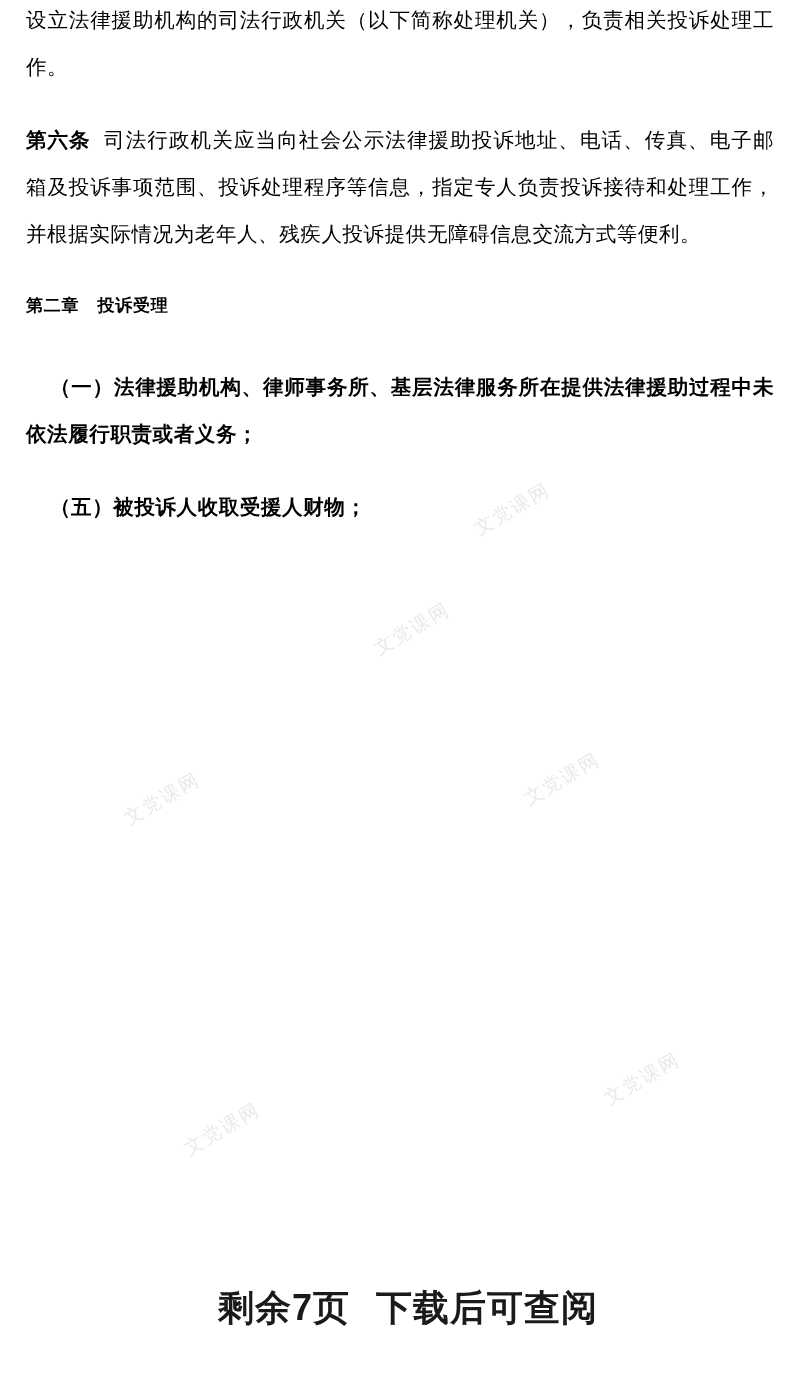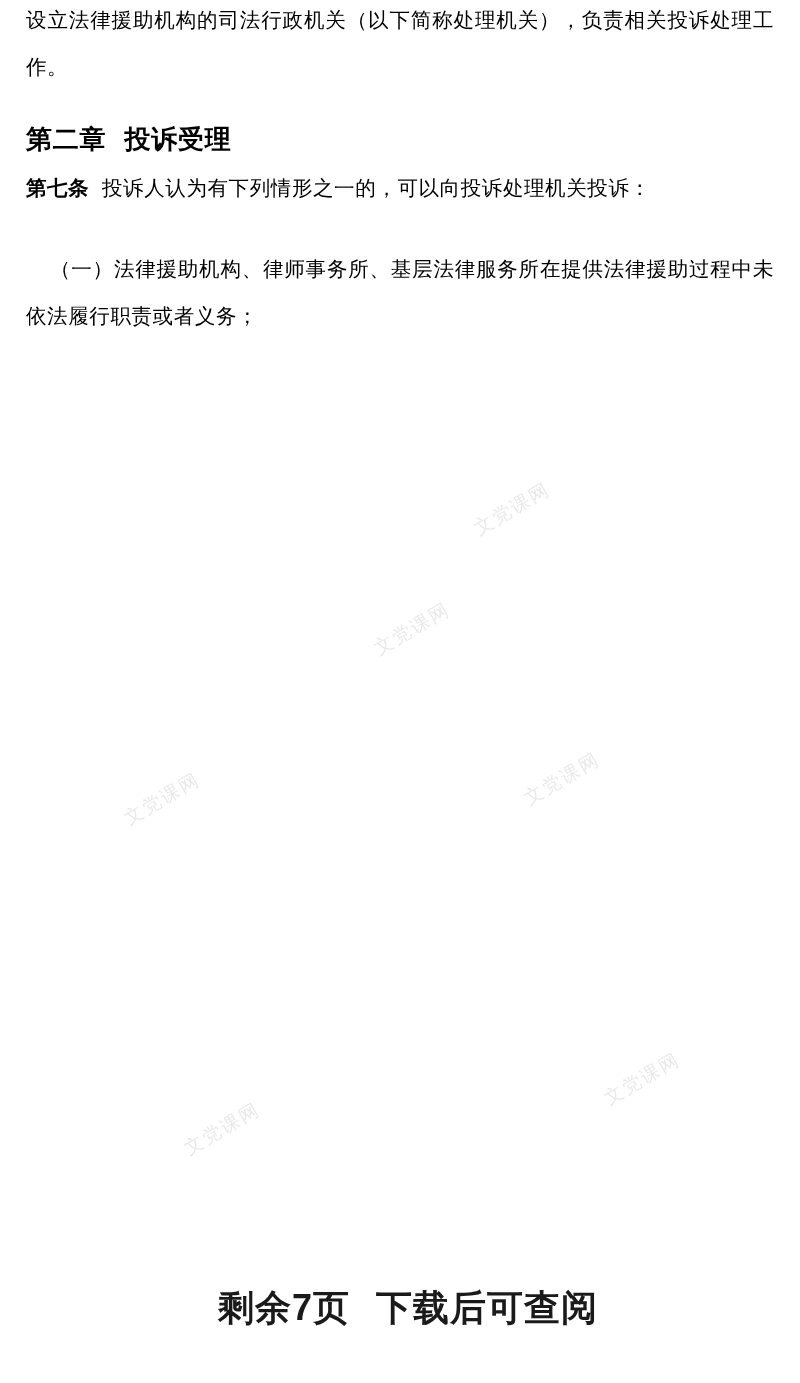--- a/index.html
+++ b/index.html
@@ -45,33 +45,34 @@
   }
   .art-label {
     font-weight: bold;
     letter-spacing: 0.5px;
   }
   .art-gap {
     display: inline-block;
     width: 13px;
   }
   .chapter {
-    font-size: 26px;
+    font-size: 17px;
     font-weight: bold;
     line-height: 46px;
     letter-spacing: 0.8px;
     margin-bottom: 2px;
   }
   .chapter .chapter-gap {
     display: inline-block;
     width: 18px;
   }
   .item {
     margin-bottom: 26px;
     text-indent: 24px;
+    font-weight: bold;
   }
   .item.first-item {
     margin-top: 34px;
   }
   .footer {
     position: absolute;
     left: 16px;
     right: 0;
     bottom: 46px;
     text-align: center;
@@ -113,30 +114,31 @@
   <div class="wm wm2">文党课网</div>
   <div class="wm wm3">文党课网</div>
   <div class="wm wm4">文党课网</div>
   <div class="wm wm5">文党课网</div>
   <div class="wm wm6">文党课网</div>
 
   <div class="doc-body">
 
     <p class="para clipped-top">设立法律援助机构的司法行政机关（以下简称处理机关），负责相关投诉处理工作。</p>
 
+    <p class="para">
+      <span class="art-label">第六条</span><span class="art-gap"></span><span>司法行政机关应当向社会公示法律援助投诉地址、电话、传真、电子邮箱及投诉事项范围、投诉处理程序等信息，指定专人负责投诉接待和处理工作，并根据实际情况为老年人、残疾人投诉提供无障碍信息交流方式等便利。</span>
+    </p>
 
     <div class="chapter">
       <span>第二章</span><span class="chapter-gap"></span><span>投诉受理</span>
     </div>
 
-    <p class="para-tight">
-      <span class="art-label">第七条</span><span class="art-gap"></span><span>投诉人认为有下列情形之一的，可以向投诉处理机关投诉：</span>
-    </p>
 
     <p class="item first-item">（一）法律援助机构、律师事务所、基层法律服务所在提供法律援助过程中未依法履行职责或者义务；</p>
+    <p class="item">（五）被投诉人收取受援人财物；</p>
 
   </div>
 
   <div class="footer">
     <span>剩余7页</span><span class="gap"></span><span>下载后可查阅</span>
   </div>
 
 </div>
 
 </body></html>

